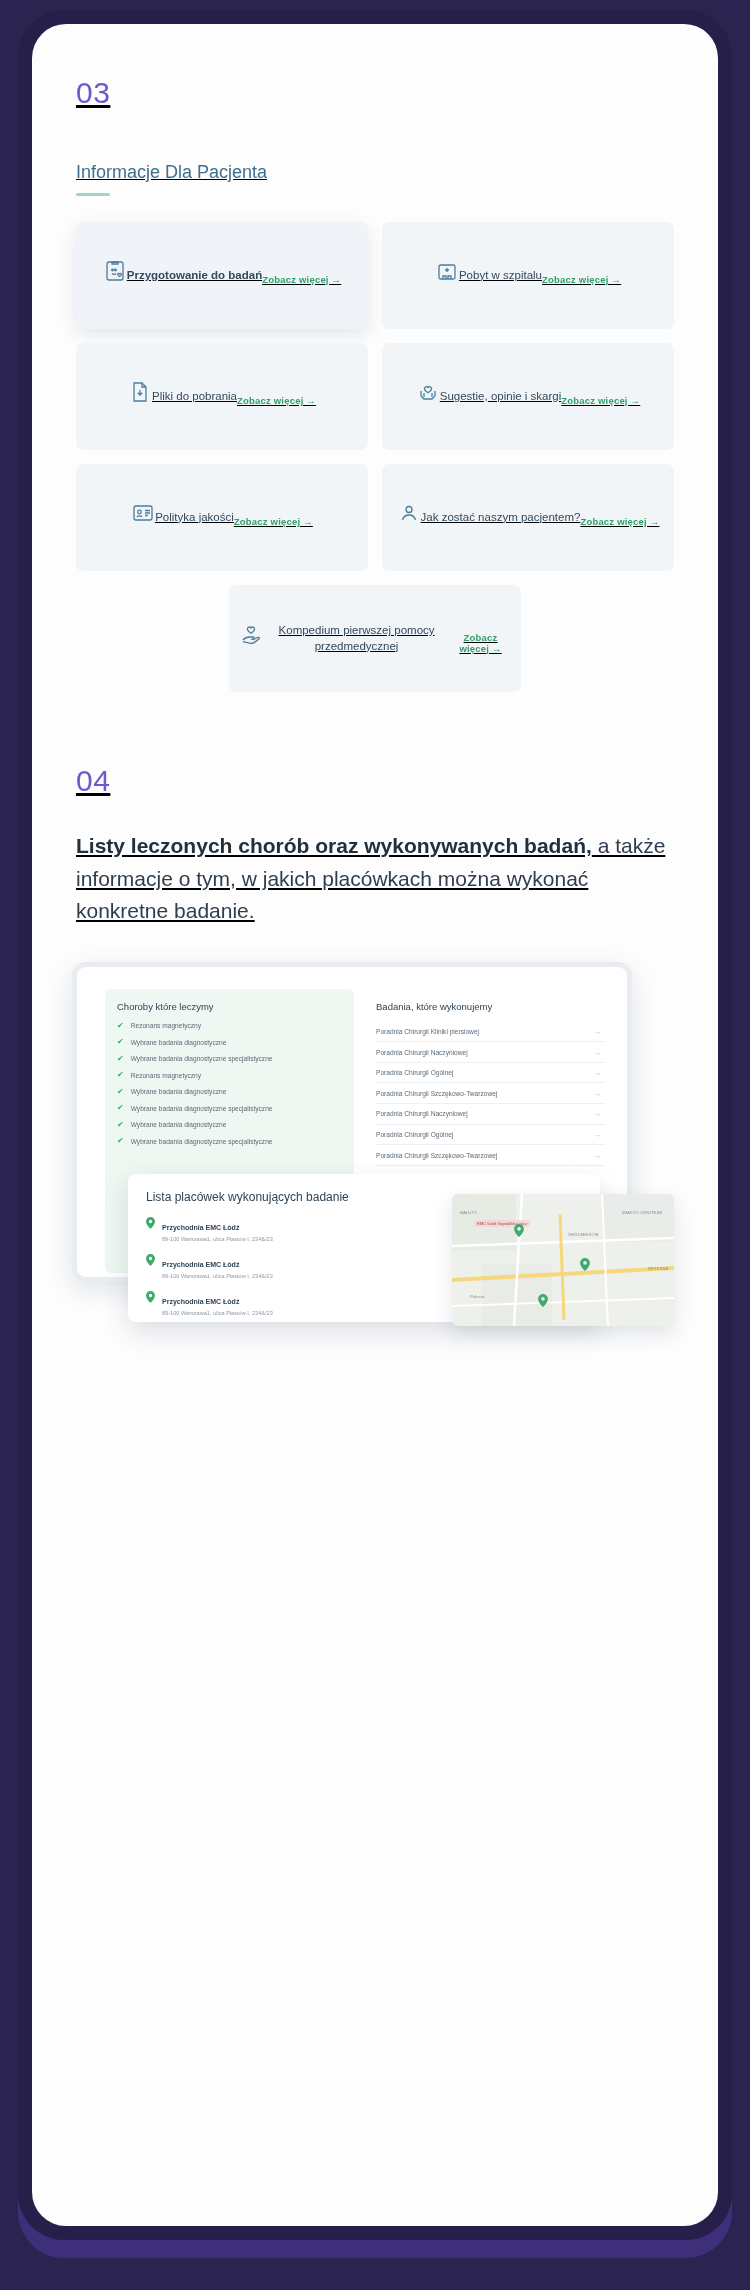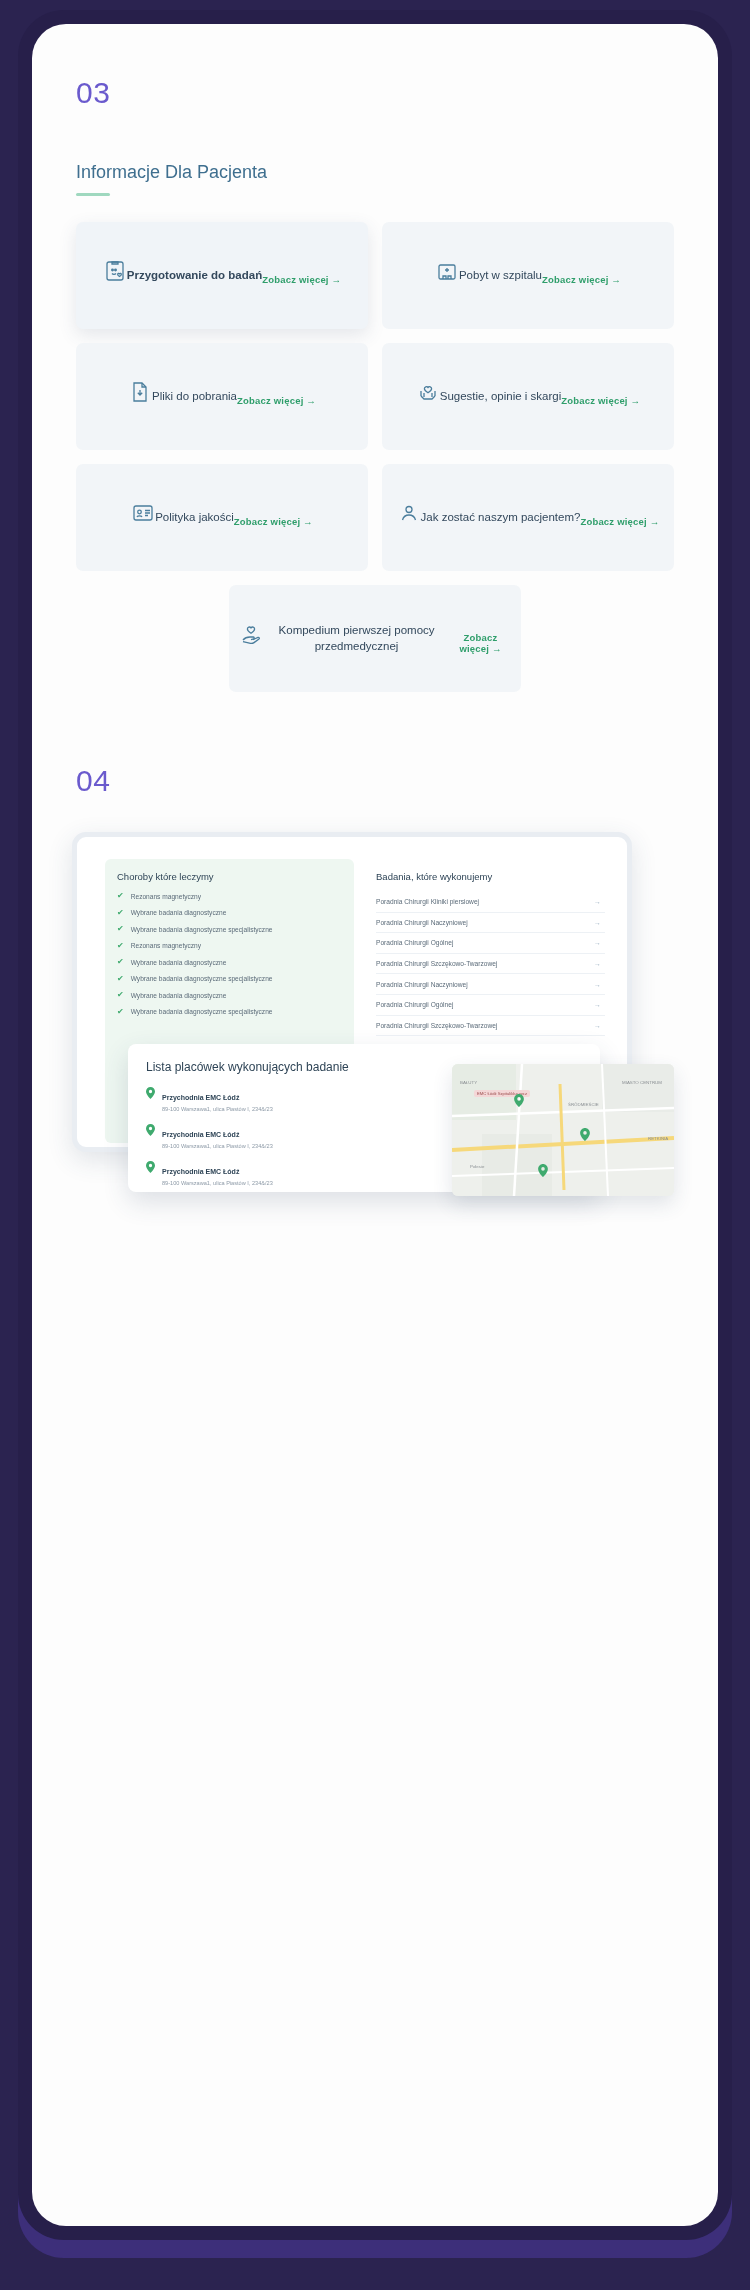--- a/index.html
+++ b/index.html
@@ -35,20 +35,21 @@
     border-radius: 46px;
     padding: 14px;
   }
   .screen {
     position: relative;
     width: 686px;
     height: 2202px;
     background: #fdfdfd;
     border-radius: 34px;
     overflow: hidden;
+    text-decoration: underline;
   }
   .content {
     padding: 52px 44px 0 44px;
   }
 
   .section-num {
     font-size: 30px;
     color: #6a5acd;
     font-weight: 400;
     letter-spacing: 0.5px;
@@ -342,20 +343,23 @@
               </div>
               <div class="card-title">Kompedium pierwszej pomocy przedmedycznej</div>
               <div class="card-link">Zobacz więcej →</div>
             </div>
           </div>
 
         </div>
 
         <div class="section04">
           <div class="section-num">04</div>
+          <div class="headline">
+            <b>Listy leczonych chorób oraz wykonywanych badań,</b><span> a także informacje o tym, w jakich placówkach można wykonać konkretne badanie.</span>
+          </div>
 
           <div class="mock">
 
             <div class="tablet">
               <div class="tablet-inner">
 
                 <div class="panel-left">
                   <div class="panel-h">Choroby które leczymy</div>
                   <div class="chk-row">
                       <span class="chk">✔</span>

